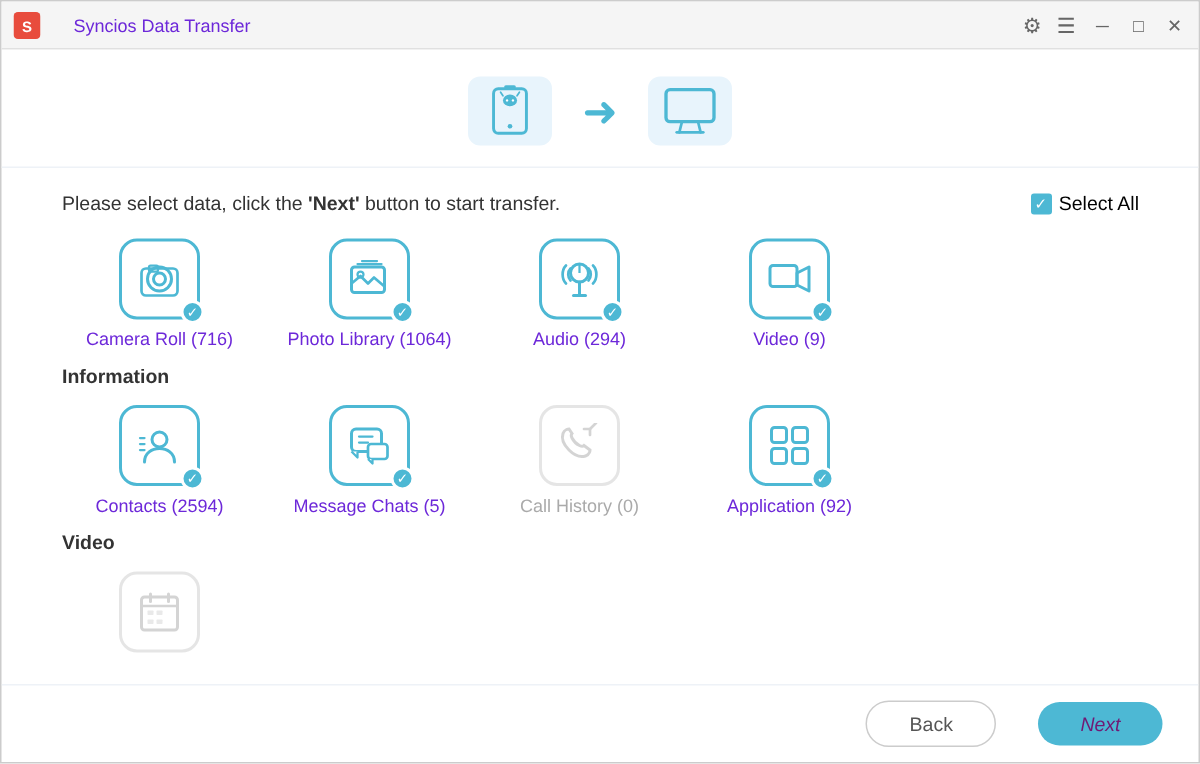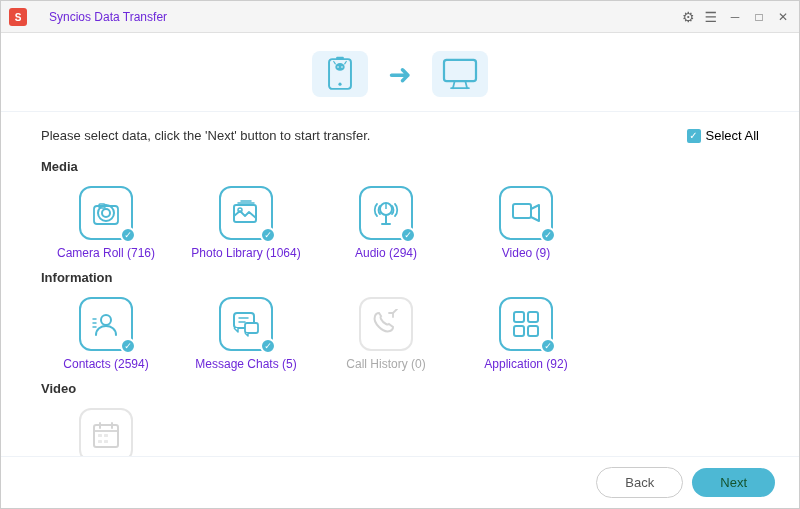--- a/index.html
+++ b/index.html
@@ -115,21 +115,21 @@
       align-items: center;
       justify-content: space-between;
       margin-bottom: 16px;
     }
     .instruction-text {
       font-size: 13px;
       color: #333;
       font-weight: 400;
     }
     .instruction-text strong {
-      font-weight: 400;
+      font-weight: 700;
     }
     .select-all-area {
       display: flex;
       align-items: center;
       gap: 5px;
       cursor: pointer;
     }
     .select-all-checkbox {
       width: 14px;
       height: 14px;
@@ -215,40 +215,41 @@
       border: 2px solid #fff;
     }
 
     
     .footer {
       display: flex;
       justify-content: flex-end;
       align-items: center;
       padding: 10px 24px;
       border-top: 1px solid #eef2f7;
-      gap: 9px;
+      gap: 28px;
       flex-shrink: 0;
     }
     .btn {
       padding: 7px 28px;
       border-radius: 20px;
       font-size: 13px;
       cursor: pointer;
       border: none;
       font-family: inherit;
     }
     .btn-back {
       background: #fff;
       border: 1px solid #ccc;
       color: #555;
     }
     .btn-next {
       background: #4db8d4;
-      color: #14532d;
+      color: #701a75;
       border: none;
+      font-style: italic;
     }
   </style>
 </head>
 <body>
 
 <div class="titlebar">
   <svg class="titlebar-logo" viewBox="0 0 18 18">
     <rect width="18" height="18" rx="3" fill="#e84c3d"></rect>
     <text x="9" y="13" text-anchor="middle" font-size="10" fill="white" font-weight="bold">S</text>
   </svg>
@@ -304,21 +305,20 @@
     <div class="instruction-bar">
       <span class="instruction-text">
         Please select data, click the <strong>'Next'</strong> button to start transfer.
       </span>
       <div class="select-all-area">
         <div class="select-all-checkbox">✓</div>
         <span class="select-all-label">Select All</span>
       </div>
     </div>
 
-    <div class="category-label">Media</div>
     <div class="items-grid">
 
       <div class="item-card">
         <div class="item-icon-wrap">
           <svg viewBox="0 0 30 30" fill="none">
             <circle cx="15" cy="15" r="8" stroke="#4db8d4" stroke-width="2"></circle>
             <circle cx="15" cy="15" r="4" stroke="#4db8d4" stroke-width="2"></circle>
             <rect x="8" y="6" width="6" height="4" rx="1" stroke="#4db8d4" stroke-width="1.5"></rect>
             <rect x="3" y="8" width="24" height="18" rx="3" stroke="#4db8d4" stroke-width="1.8" fill="none"></rect>
           </svg>

